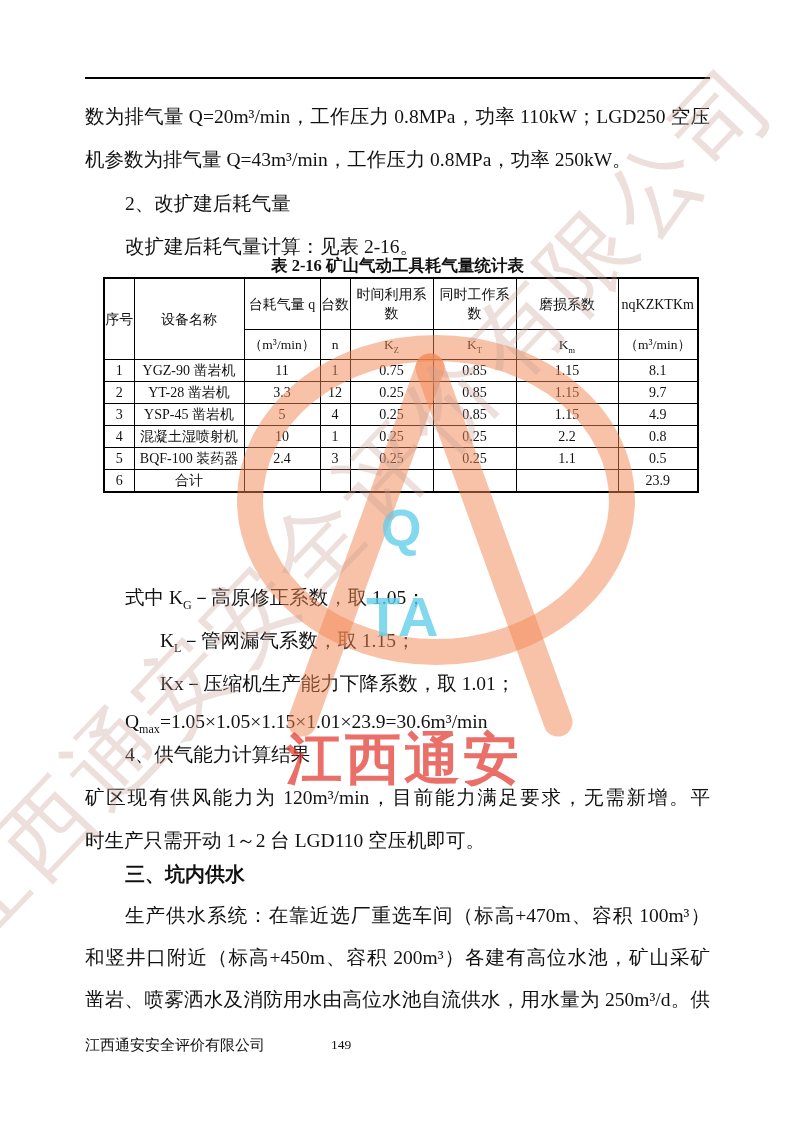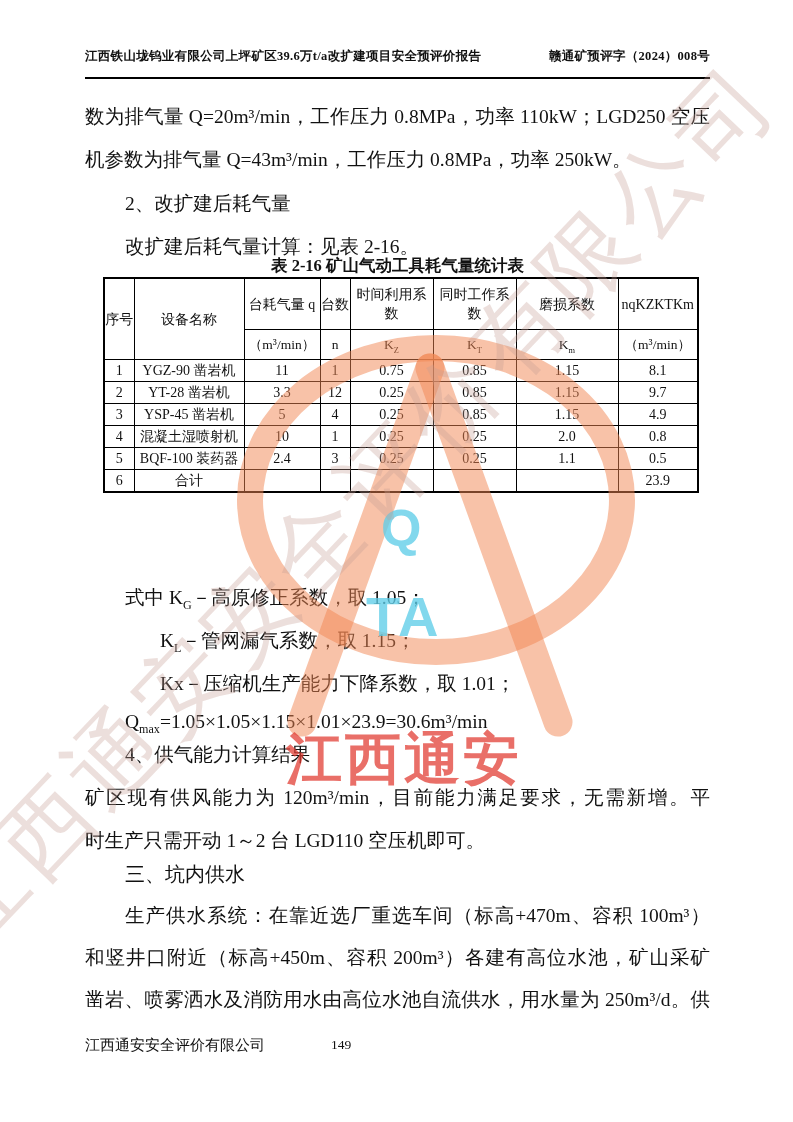--- a/index.html
+++ b/index.html
@@ -9,21 +9,21 @@
   .hdr{position:absolute;top:48px;left:85px;width:625px;display:flex;
        justify-content:space-between;font-size:12.5px;font-weight:bold;letter-spacing:.3px;}
   .hdr-rule{position:absolute;top:77px;left:85px;width:625px;border-top:2.5px solid #000;}
   
   .ln{position:absolute;left:85px;width:625px;font-size:19.5px;line-height:27px;
       white-space:nowrap;}
   .wrapln{white-space:normal;}
   .jline{white-space:normal;text-align:justify;text-align-last:justify;}
   .ti{text-indent:40px;}
   .ti2{text-indent:75px;}
-  .bold{font-weight:normal;}
+  .bold{font-weight:bold;}
   sub{font-size:0.62em;line-height:0;}
   
   .tbl-title{position:absolute;left:85px;width:625px;top:255px;text-align:center;
              font-size:16.5px;font-weight:bold;}
   table.t{position:absolute;left:103px;top:277px;border-collapse:collapse;
           table-layout:fixed;width:594px;font-size:14px;}
   table.t th,table.t td{border:1px solid #000;text-align:center;vertical-align:middle;
           padding:0;font-weight:normal;overflow:hidden;}
   table.t{border:2px solid #000;}
   tr.h1 th{height:50px;line-height:19px;}
@@ -53,24 +53,20 @@
   <svg class="wm wm-logo" width="793" height="1122" viewBox="0 0 793 1122">
     <ellipse cx="436" cy="500" rx="186" ry="152" fill="none" stroke="rgba(242,134,82,0.5)" stroke-width="26"></ellipse>
     <path d="M430 368 L302 722" fill="none" stroke="rgba(242,134,82,0.5)" stroke-width="29" stroke-linecap="round"></path>
     <path d="M430 368 L558 722" fill="none" stroke="rgba(242,134,82,0.5)" stroke-width="29" stroke-linecap="round"></path>
   </svg>
   <div class="wm wm-q" style="color:rgba(95,205,232,0.78)">Q</div>
   <div class="wm wm-ta" style="color:rgba(95,205,232,0.78)">TA</div>
   <div class="wm wm-diag" style="color:rgba(198,158,148,0.33)">江西通安安全评价有限公司</div>
   <div class="wm wm-red" style="color:rgba(224,56,46,0.72)">江西通安</div>
 
-  <div class="hdr">
-    <span>江西铁山垅钨业有限公司上坪矿区39.6万t/a改扩建项目安全预评价报告</span>
-    <span>赣通矿预评字（2024）008号</span>
-  </div>
   <div class="hdr-rule"></div>
 
   <div class="ln jline" style="top:103px">数为排气量 Q=20m³/min，工作压力 0.8MPa，功率 110kW；LGD250 空压</div>
   <div class="ln wrapln" style="top:146px">机参数为排气量 Q=43m³/min，工作压力 0.8MPa，功率 250kW。</div>
   <div class="ln ti" style="top:190px">2、改扩建后耗气量</div>
   <div class="ln ti" style="top:233px">改扩建后耗气量计算：见表 2-16。</div>
 
   <div class="tbl-title">表 2-16 矿山气动工具耗气量统计表</div>
 
   <table class="t">
@@ -133,21 +129,21 @@
       <td>1.15</td>
           <td>4.9</td>
     </tr>
     <tr class="dr">
       <td>4</td>
           <td>混凝土湿喷射机</td>
       <td>10</td>
           <td>1</td>
       <td>0.25</td>
           <td>0.25</td>
-      <td>2.0</td>
+      <td>2.2</td>
           <td>0.8</td>
     </tr>
     <tr class="dr">
       <td>5</td>
           <td>BQF-100 装药器</td>
       <td>2.4</td>
           <td>3</td>
       <td>0.25</td>
           <td>0.25</td>
       <td>1.1</td>

